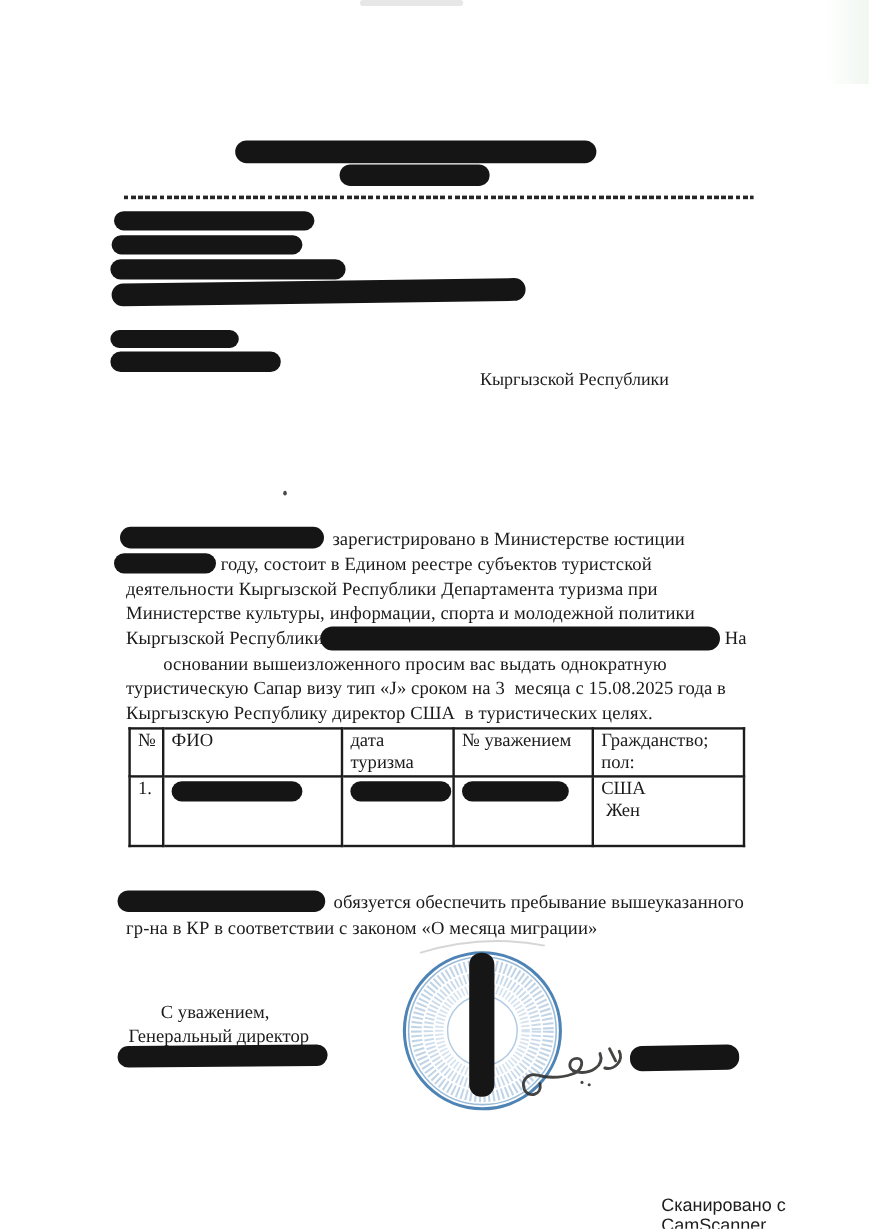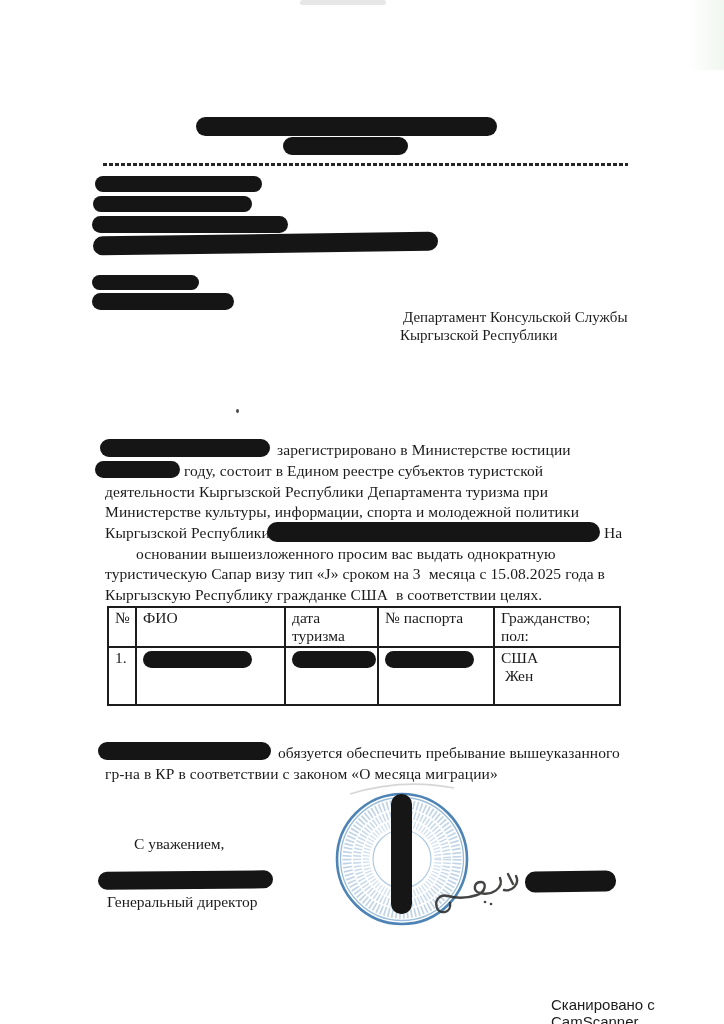--- a/index.html
+++ b/index.html
@@ -70,55 +70,54 @@
 <div class="dashline"></div>
 
 <div class="rd" style="left:95px;top:176px;width:167px;height:16px;"></div>
 <div class="rd" style="left:93px;top:196px;width:159px;height:16px;"></div>
 <div class="rd" style="left:92px;top:216px;width:196px;height:17px;"></div>
 <div class="rd" style="left:93px;top:234px;width:345px;height:19px;transform:rotate(-0.8deg);"></div>
 <div class="rd" style="left:92px;top:275px;width:107px;height:15px;"></div>
 <div class="rd" style="left:92px;top:293px;width:142px;height:17px;"></div>
 
 <div class="recipient">
-  <div class="r1">Департамент Консульской Службы</div>
   <div>Кыргызской Республики</div>
 </div>
 
 <div class="rd" style="left:100px;top:439px;width:170px;height:18px;"></div>
 <div class="bl" style="left:277px;top:441px;">зарегистрировано в Министерстве юстиции</div>
 
 <div class="rd" style="left:95px;top:461px;width:85px;height:17px;"></div>
 <div class="bl" style="left:184px;top:462px;">году, состоит в Едином реестре субъектов туристской</div>
 
 <div class="bl" style="left:105px;top:483px;">деятельности Кыргызской Республики Департамента туризма при</div>
 <div class="bl" style="left:105px;top:503px;">Министерстве культуры, информации, спорта и молодежной политики</div>
 
 <div class="bl" style="left:105px;top:524px;">Кыргызской Республики</div>
 <div class="rd" style="left:267px;top:522px;width:333px;height:20px;"></div>
 <div class="bl" style="left:604px;top:524px;">На</div>
 
 <div class="bl" style="left:105px;top:545px;margin-left:31px;">основании вышеизложенного просим вас выдать однократную</div>
 <div class="bl" style="left:105px;top:565px;">туристическую Сапар визу тип «J» сроком на 3  месяца с 15.08.2025 года в</div>
-<div class="bl" style="left:105px;top:586px;">Кыргызскую Республику гражданке США  в соответствии целях.</div>
+<div class="bl" style="left:105px;top:586px;">Кыргызскую Республику директор США  в туристических целях.</div>
 
 <table class="vtable">
   <colgroup>
     <col style="width:28px">
       <col style="width:149px">
       <col style="width:93px">
       <col style="width:116px">
       <col style="width:126px">
   </colgroup>
   <thead>
     <tr>
       <th>№</th>
       <th>ФИО</th>
       <th>дата туризма</th>
-      <th>№ паспорта</th>
+      <th>№ уважением</th>
       <th>Гражданство; пол:</th>
     </tr>
   </thead>
   <tbody>
     <tr>
       <td>1.</td>
       <td><span class="rd-inline" style="width:109px;"></span></td>
       <td><span class="rd-inline" style="width:84px;"></span></td>
       <td><span class="rd-inline" style="width:89px;"></span></td>
       <td>
@@ -127,21 +126,21 @@
       </td>
     </tr>
   </tbody>
 </table>
 
 <div class="rd" style="left:98px;top:742px;width:173px;height:18px;"></div>
 <div class="bl" style="left:278px;top:744px;">обязуется обеспечить пребывание вышеуказанного</div>
 <div class="bl" style="left:105px;top:765px;">гр-на в КР в соответствии с законом «О месяца миграции»</div>
 
 <div class="closing-line" style="left:107px;top:835px;margin-left:27px;">С уважением,</div>
-<div class="closing-line" style="left:107px;top:855px;margin-top:38px;">Генеральный директор</div>
+<div class="closing-line" style="left:107px;top:855px;">Генеральный директор</div>
 <div class="rd" style="left:98px;top:871px;width:175px;height:18px;transform:rotate(-0.5deg);"></div>
 
 <svg class="arc-svg" width="120" height="24">
   <path d="M8,18 Q60,2 112,12" stroke="#c4c4c4" stroke-width="1.6" fill="none" opacity="0.7"></path>
 </svg>
 
 <svg class="stamp-svg" width="138" height="138">
   <g fill="none">
     <circle cx="69" cy="69" r="65" stroke="#2f6ea8" stroke-width="2.6" opacity="0.85"></circle>
     <circle cx="69" cy="69" r="61.5" stroke="#6f9fc9" stroke-width="1.3" opacity="0.7"></circle>

